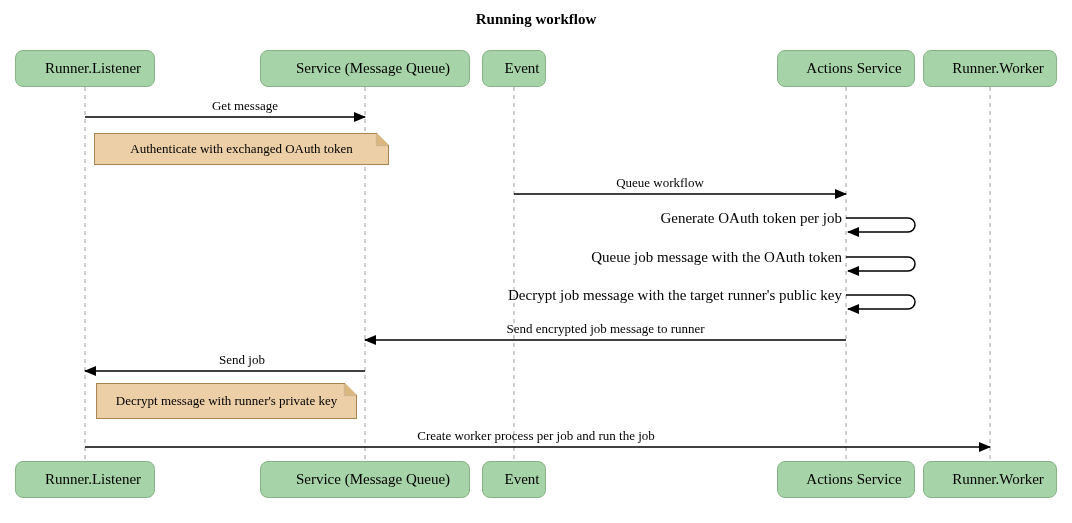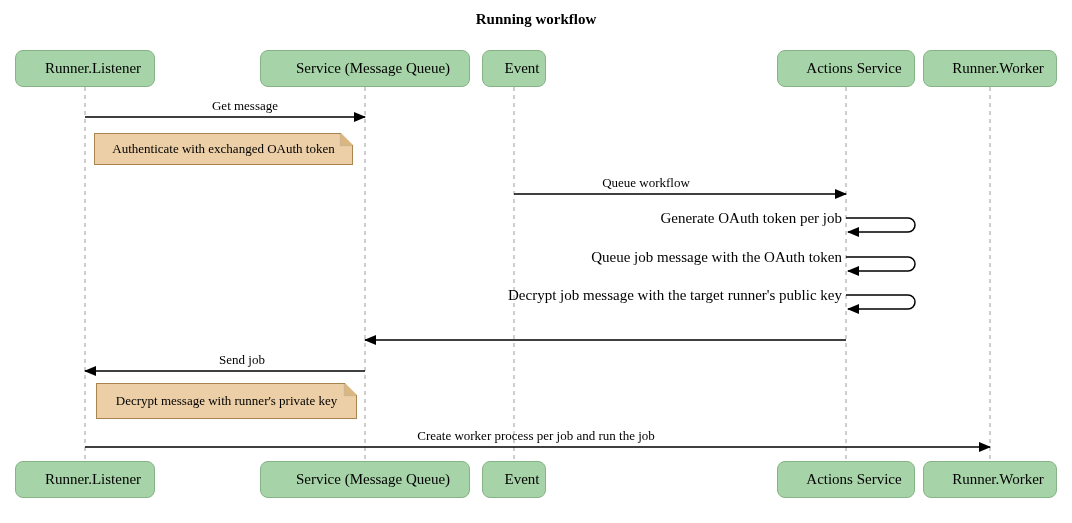--- a/index.html
+++ b/index.html
@@ -94,22 +94,23 @@
       <div class="actor" style="left: 15px; top: 461px; width: 140px; height: 37px;">Runner.Listener</div>
       <div class="actor" style="left: 260px; top: 50px; width: 210px; height: 37px;">Service (Message Queue)</div>
       <div class="actor" style="left: 260px; top: 461px; width: 210px; height: 37px;">Service (Message Queue)</div>
       <div class="actor" style="left: 482px; top: 50px; width: 64px; height: 37px;">Event</div>
       <div class="actor" style="left: 482px; top: 461px; width: 64px; height: 37px;">Event</div>
       <div class="actor" style="left: 777px; top: 50px; width: 138px; height: 37px;">Actions Service</div>
       <div class="actor" style="left: 777px; top: 461px; width: 138px; height: 37px;">Actions Service</div>
       <div class="actor" style="left: 923px; top: 50px; width: 134px; height: 37px;">Runner.Worker</div>
       <div class="actor" style="left: 923px; top: 461px; width: 134px; height: 37px;">Runner.Worker</div>
       <div class="msg-label" style="left: 225px; top: 98px; margin-left: 20px;">Get message</div>
-      <div class="note" style="left: 94px; top: 133px; width: 259px; height: 32px;">Authenticate with exchanged OAuth token</div>
-      <div class="msg-label" style="left: 646px; top: 175px;">Queue workflow</div>
+      <div class="note" style="left: 94px; top: 133px; width: 295px; height: 32px;">Authenticate with exchanged OAuth token</div>
+      <div class="msg-label" style="left: 660px; top: 175px;">Queue workflow</div>
       <div class="self-label" style="left: 842px; top: 210px;">Generate OAuth token per job</div>
       <div class="self-label" style="left: 842px; top: 249px;">Queue job message with the OAuth token</div>
       <div class="self-label" style="left: 842px; top: 287px;">Decrypt job message with the target runner's public key</div>
+      <div class="msg-label" style="left: 605.5px; top: 321px;">Send encrypted job message to runner</div>
       <div class="msg-label" style="left: 242px; top: 352px;">Send job</div>
       <div class="note" style="left: 96px; top: 383px; width: 261px; height: 36px;">Decrypt message with runner's private key</div>
       <div class="msg-label" style="left: 536px; top: 428px;">Create worker process per job and run the job</div>
     </div>
 </div>
 
 </body></html>

